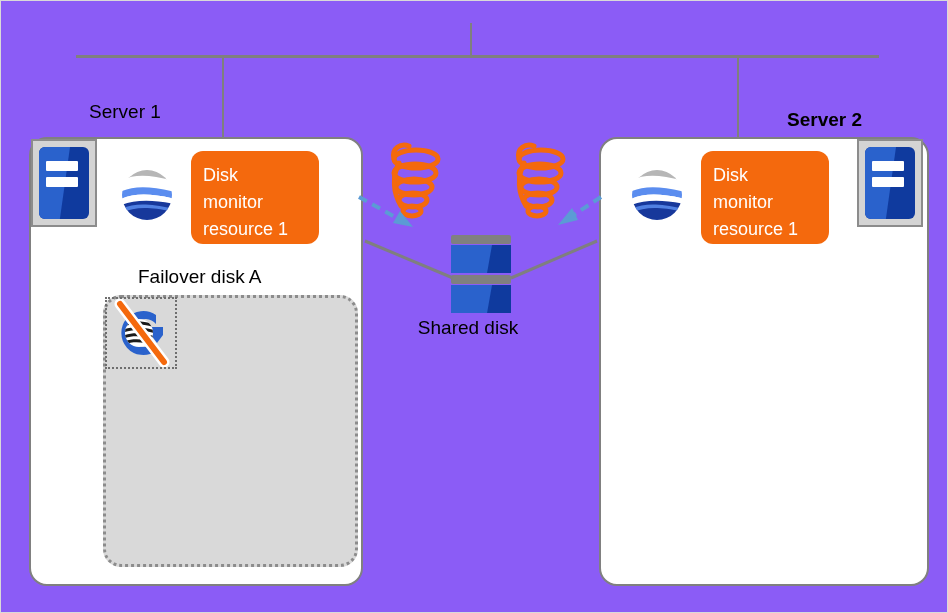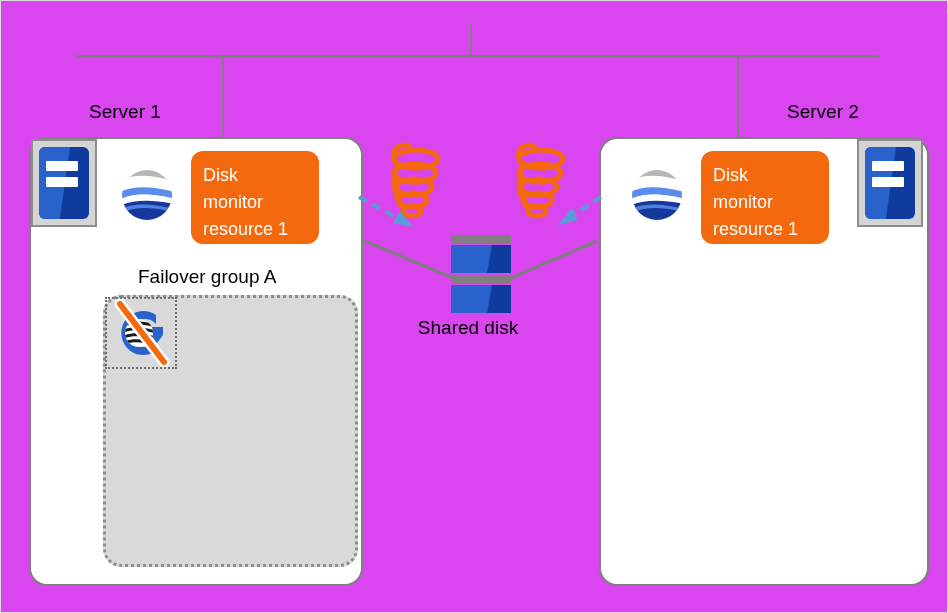--- a/index.html
+++ b/index.html
@@ -5,21 +5,21 @@
   html, body {
     margin: 0;
     padding: 0;
     background: #ffffff;
     font-family: "Liberation Sans", sans-serif;
   }
   #canvas {
     position: relative;
     width: 948px;
     height: 613px;
-    background: #d946ef;
+    background: #8b5cf6;
     border: 1px solid #d9d9d9;
     box-sizing: border-box;
     overflow: hidden;
   }
   .abs { position: absolute; }
 
   
   .bus-h {
     left: 75px; top: 54px; width: 803px; height: 3px;
     background: #7f7f7f;
@@ -37,21 +37,21 @@
     background: #7f7f7f;
   }
 
   
   .server-label {
     font-size: 19px;
     color: #000000;
     white-space: nowrap;
   }
   #server1-label { left: 88px; top: 100px; }
-  #server2-label { left: 786px; top: 100px; }
+  #server2-label { left: 786px; top: 108px; font-weight: bold; }
 
   
   .server-panel {
     border: 2px solid #808080;
     border-radius: 18px;
     background: #ffffff;
     box-sizing: border-box;
   }
   #panel-1 { left: 28px; top: 136px; width: 334px; height: 449px; }
   #panel-2 { left: 598px; top: 136px; width: 330px; height: 449px; }
@@ -239,21 +239,21 @@
     <div>Disk</div>
     <div>monitor</div>
     <div>resource 1</div>
   </div>
   <div class="abs monitor-box" id="monitor-2">
     <div>Disk</div>
     <div>monitor</div>
     <div>resource 1</div>
   </div>
 
-  <div class="abs" id="fg-label">Failover group A</div>
+  <div class="abs" id="fg-label">Failover disk A</div>
   <div class="abs" id="fg-box"></div>
   <div class="abs" id="fg-resource">
     <div class="group-glyph">
       <svg viewBox="0 0 68 68" width="100%" height="100%">
 
         <path d="M49 16 A 22 22 0 1 0 49 52 L 49 43 A 14 14 0 1 1 49 25 Z" fill="#2a62cc"></path>
         <rect x="40" y="28" width="16" height="8" fill="#2a62cc"></rect>
         <polygon points="44,36 56,36 50,44" fill="#2a62cc"></polygon>
 
         <g>

